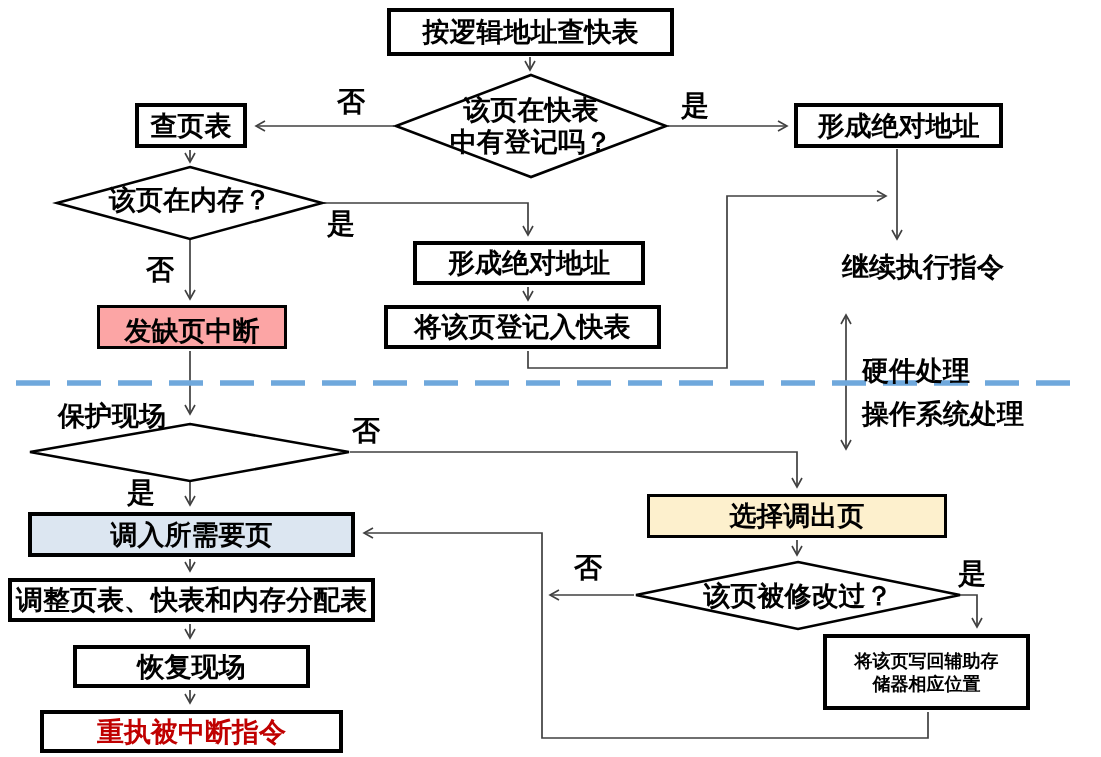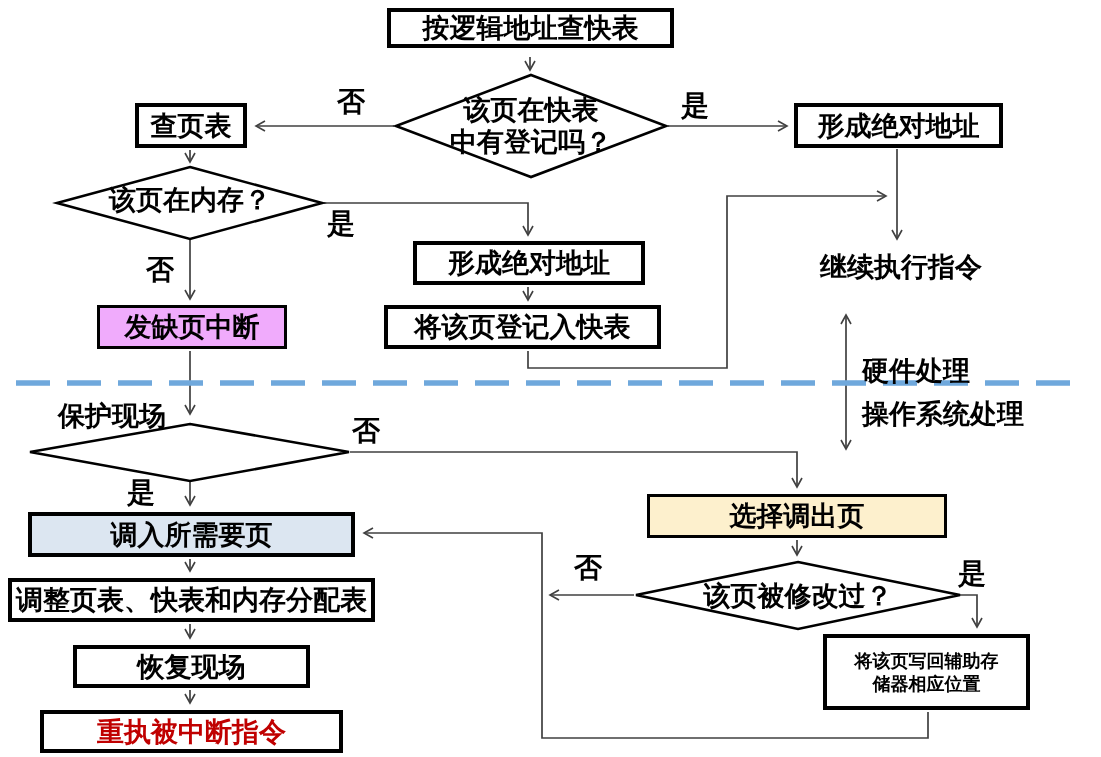--- a/index.html
+++ b/index.html
@@ -6,32 +6,32 @@
   .canvas{
     position:relative;width:1101px;height:757px;background:#ffffff;overflow:hidden;
     font-family:"DejaVu Sans","Liberation Sans",sans-serif;font-weight:bold;color:#000;
   }
   .overlay{position:absolute;left:0;top:0;width:1101px;height:757px;}
   .box{
     position:absolute;display:flex;align-items:center;justify-content:center;
     background:#ffffff;border:4px solid #000;box-sizing:border-box;
     font-size:27px;line-height:1.1;text-align:center;white-space:nowrap;
   }
-  .box.fill-pink{background:#f0abfc;border-width:3px;}
+  .box.fill-pink{background:#fca5a5;border-width:3px;align-items:flex-end;}
   .box.fill-blue{background:#dce6f1;border-width:4px;}
   .box.fill-yellow{background:#fdf0cd;border-width:3px;}
   .box.alert span{color:#c00000;}
   .box.two-line{white-space:normal;font-size:18px;line-height:1.3;flex-direction:column;}
   .dlabel{
     position:absolute;display:flex;flex-direction:column;align-items:center;justify-content:center;
     font-size:27px;line-height:1.18;text-align:center;white-space:nowrap;
   }
   .tag{position:absolute;font-size:28px;line-height:1;white-space:nowrap;}
   .freetext{position:absolute;font-size:27px;line-height:1.1;white-space:nowrap;}
-  .centered{}
+  .centered{text-align:center;}
 </style>
 </head>
 <body>
 
 <div class="canvas">
 
   <svg class="overlay" viewBox="0 0 1101 757" xmlns="http://www.w3.org/2000/svg">
     <defs>
       <marker id="arr" markerWidth="16" markerHeight="16" refX="10" refY="6" orient="auto-start-reverse" markerUnits="userSpaceOnUse">
         <path d="M1,1 L10,6 L1,11" fill="none" stroke="#404040" stroke-width="1.6"></path>
@@ -64,21 +64,21 @@
     <path d="M16 383 H1087" stroke="#6fa8dc" stroke-width="5.5" stroke-dasharray="34 17" fill="none"></path>
 
     <g fill="#ffffff" stroke="#000000" stroke-width="2.6">
       <polygon points="531,75 666,126 531,177 396,126"></polygon>
       <polygon points="190,167 322,203 190,239 57,203"></polygon>
       <polygon points="190,424 349,452 190,481 30,452"></polygon>
       <polygon points="798,562 960,595 798,629 636,595"></polygon>
     </g>
   </svg>
 
-  <div class="box" style="left:387px;top:8px;width:287px;height:40px;">
+  <div class="box" style="left:387px;top:8px;width:287px;height:48px;">
     <span>按逻辑地址查快表</span>
   </div>
 
   <div class="box" style="left:135px;top:103px;width:112px;height:45px;">
     <span>查页表</span>
   </div>
 
   <div class="box" style="left:794px;top:103px;width:209px;height:45px;">
     <span>形成绝对地址</span>
   </div>

